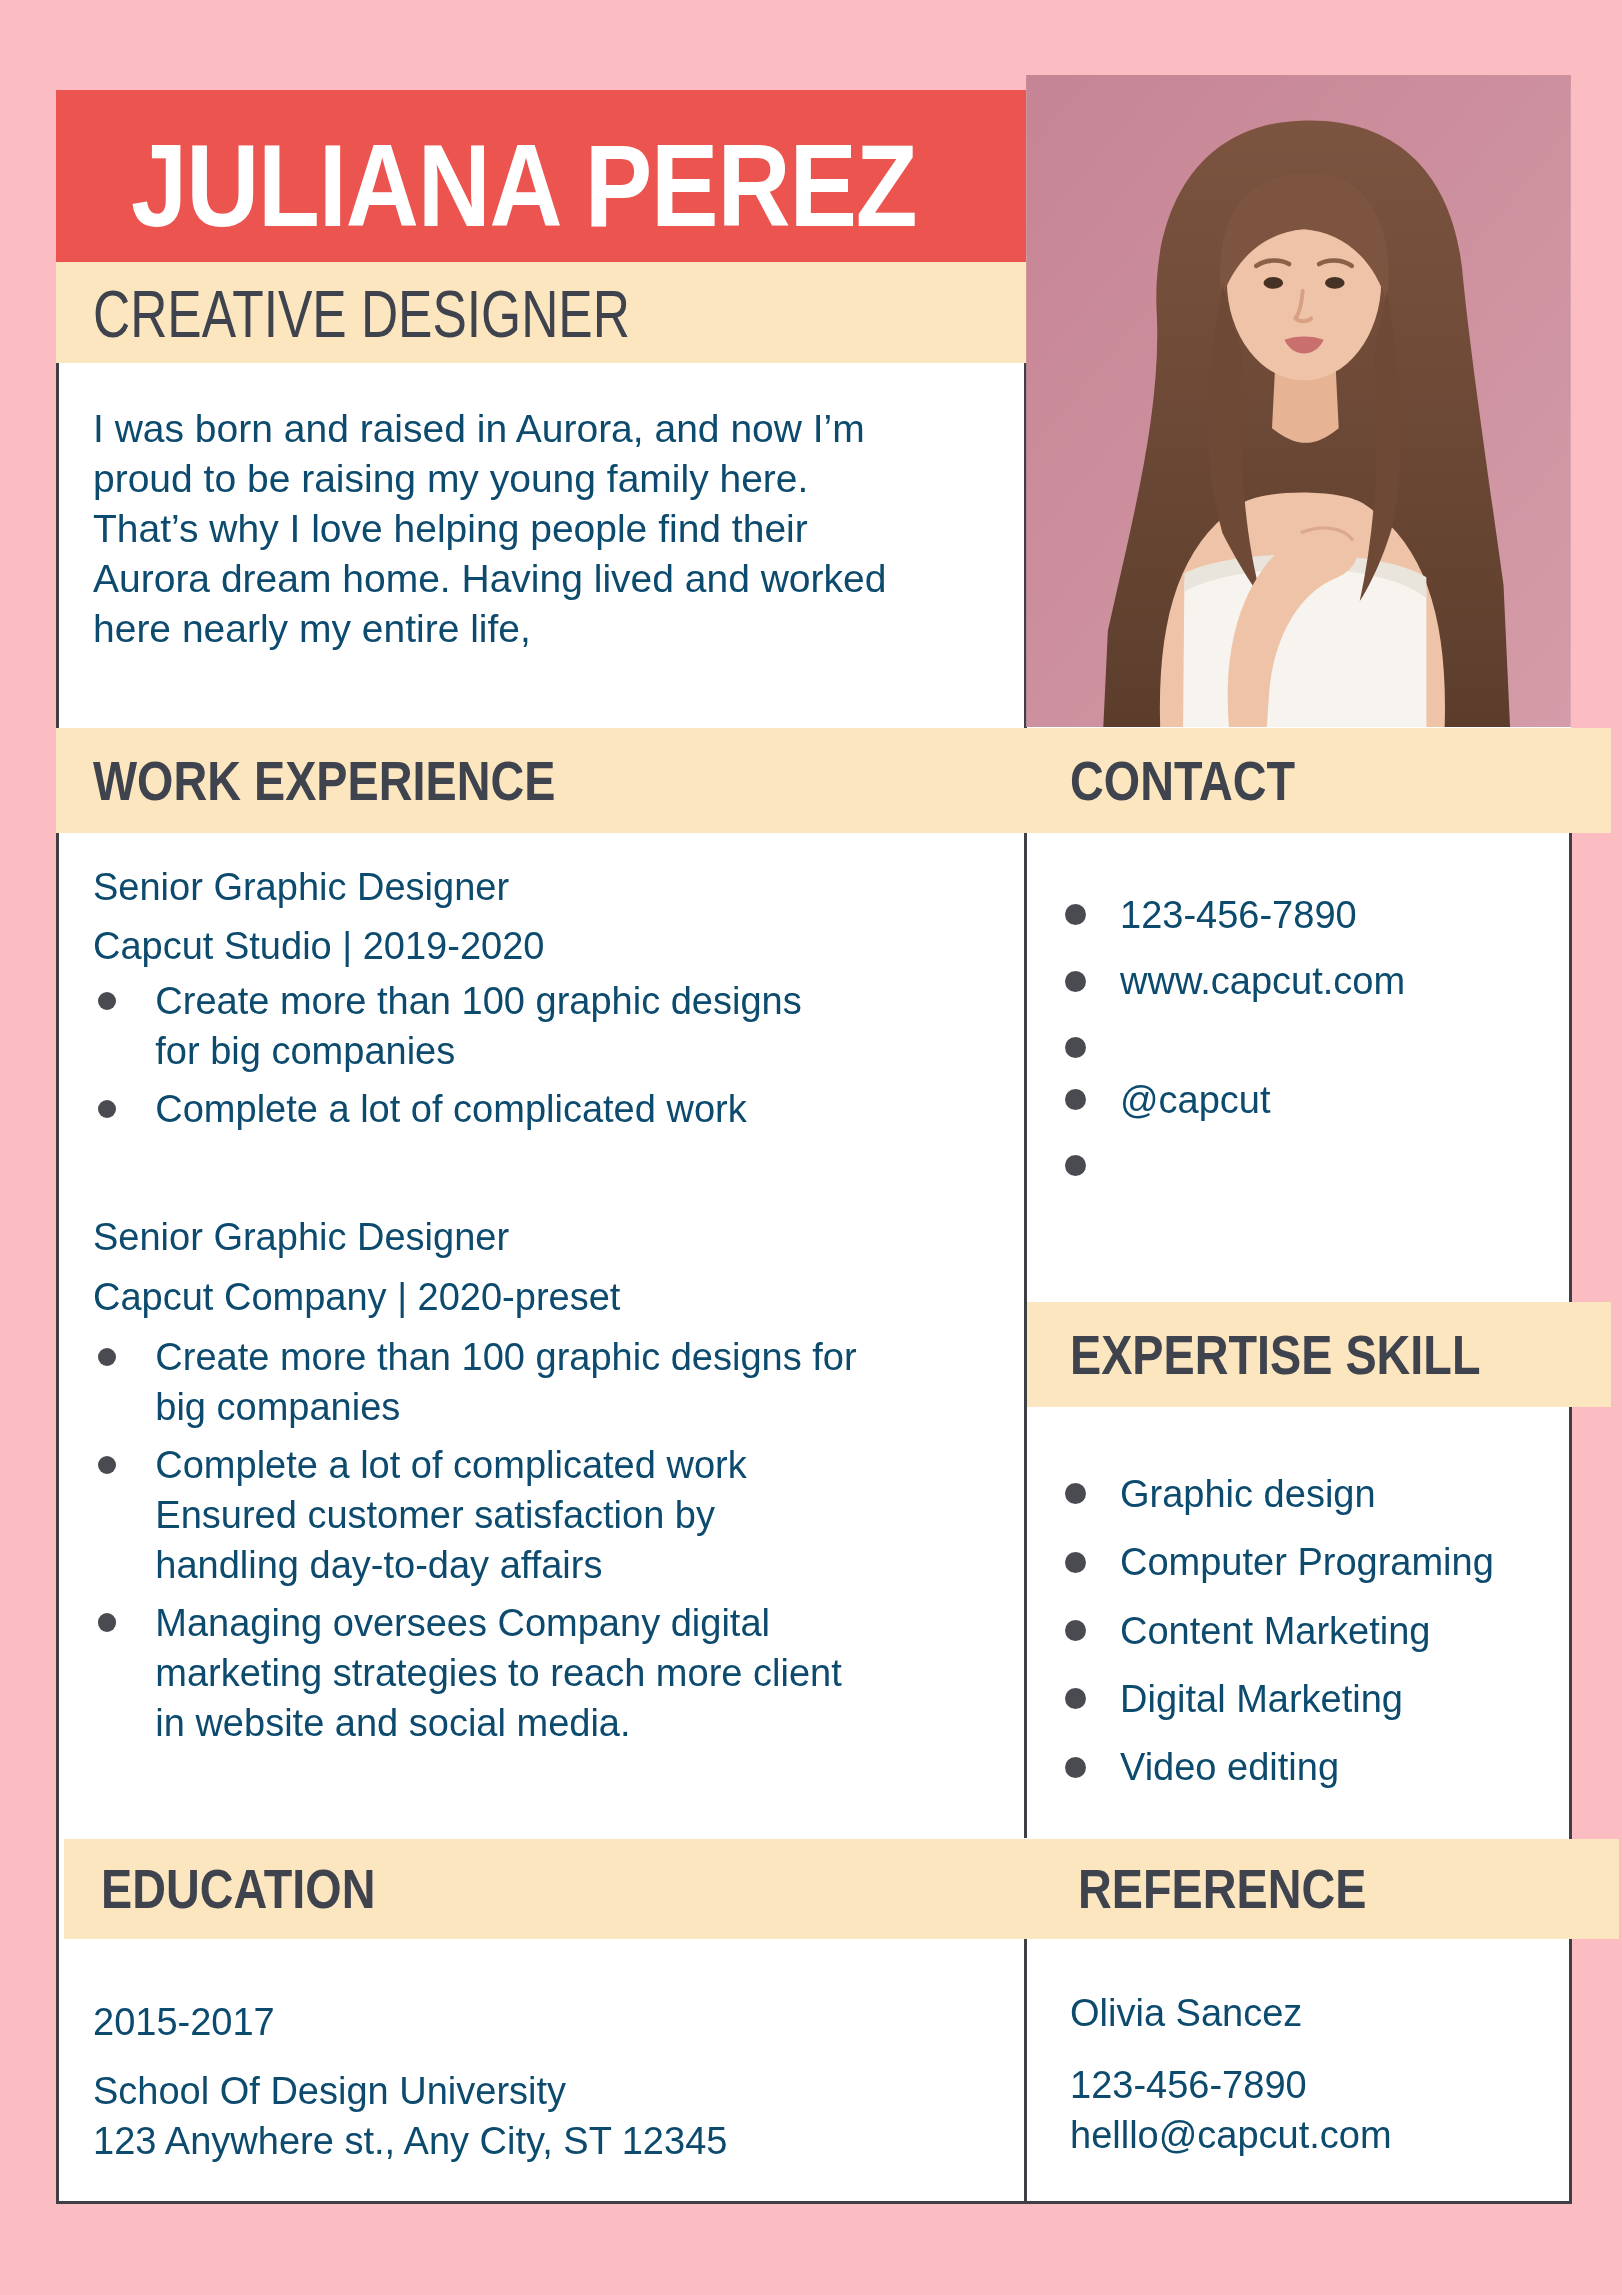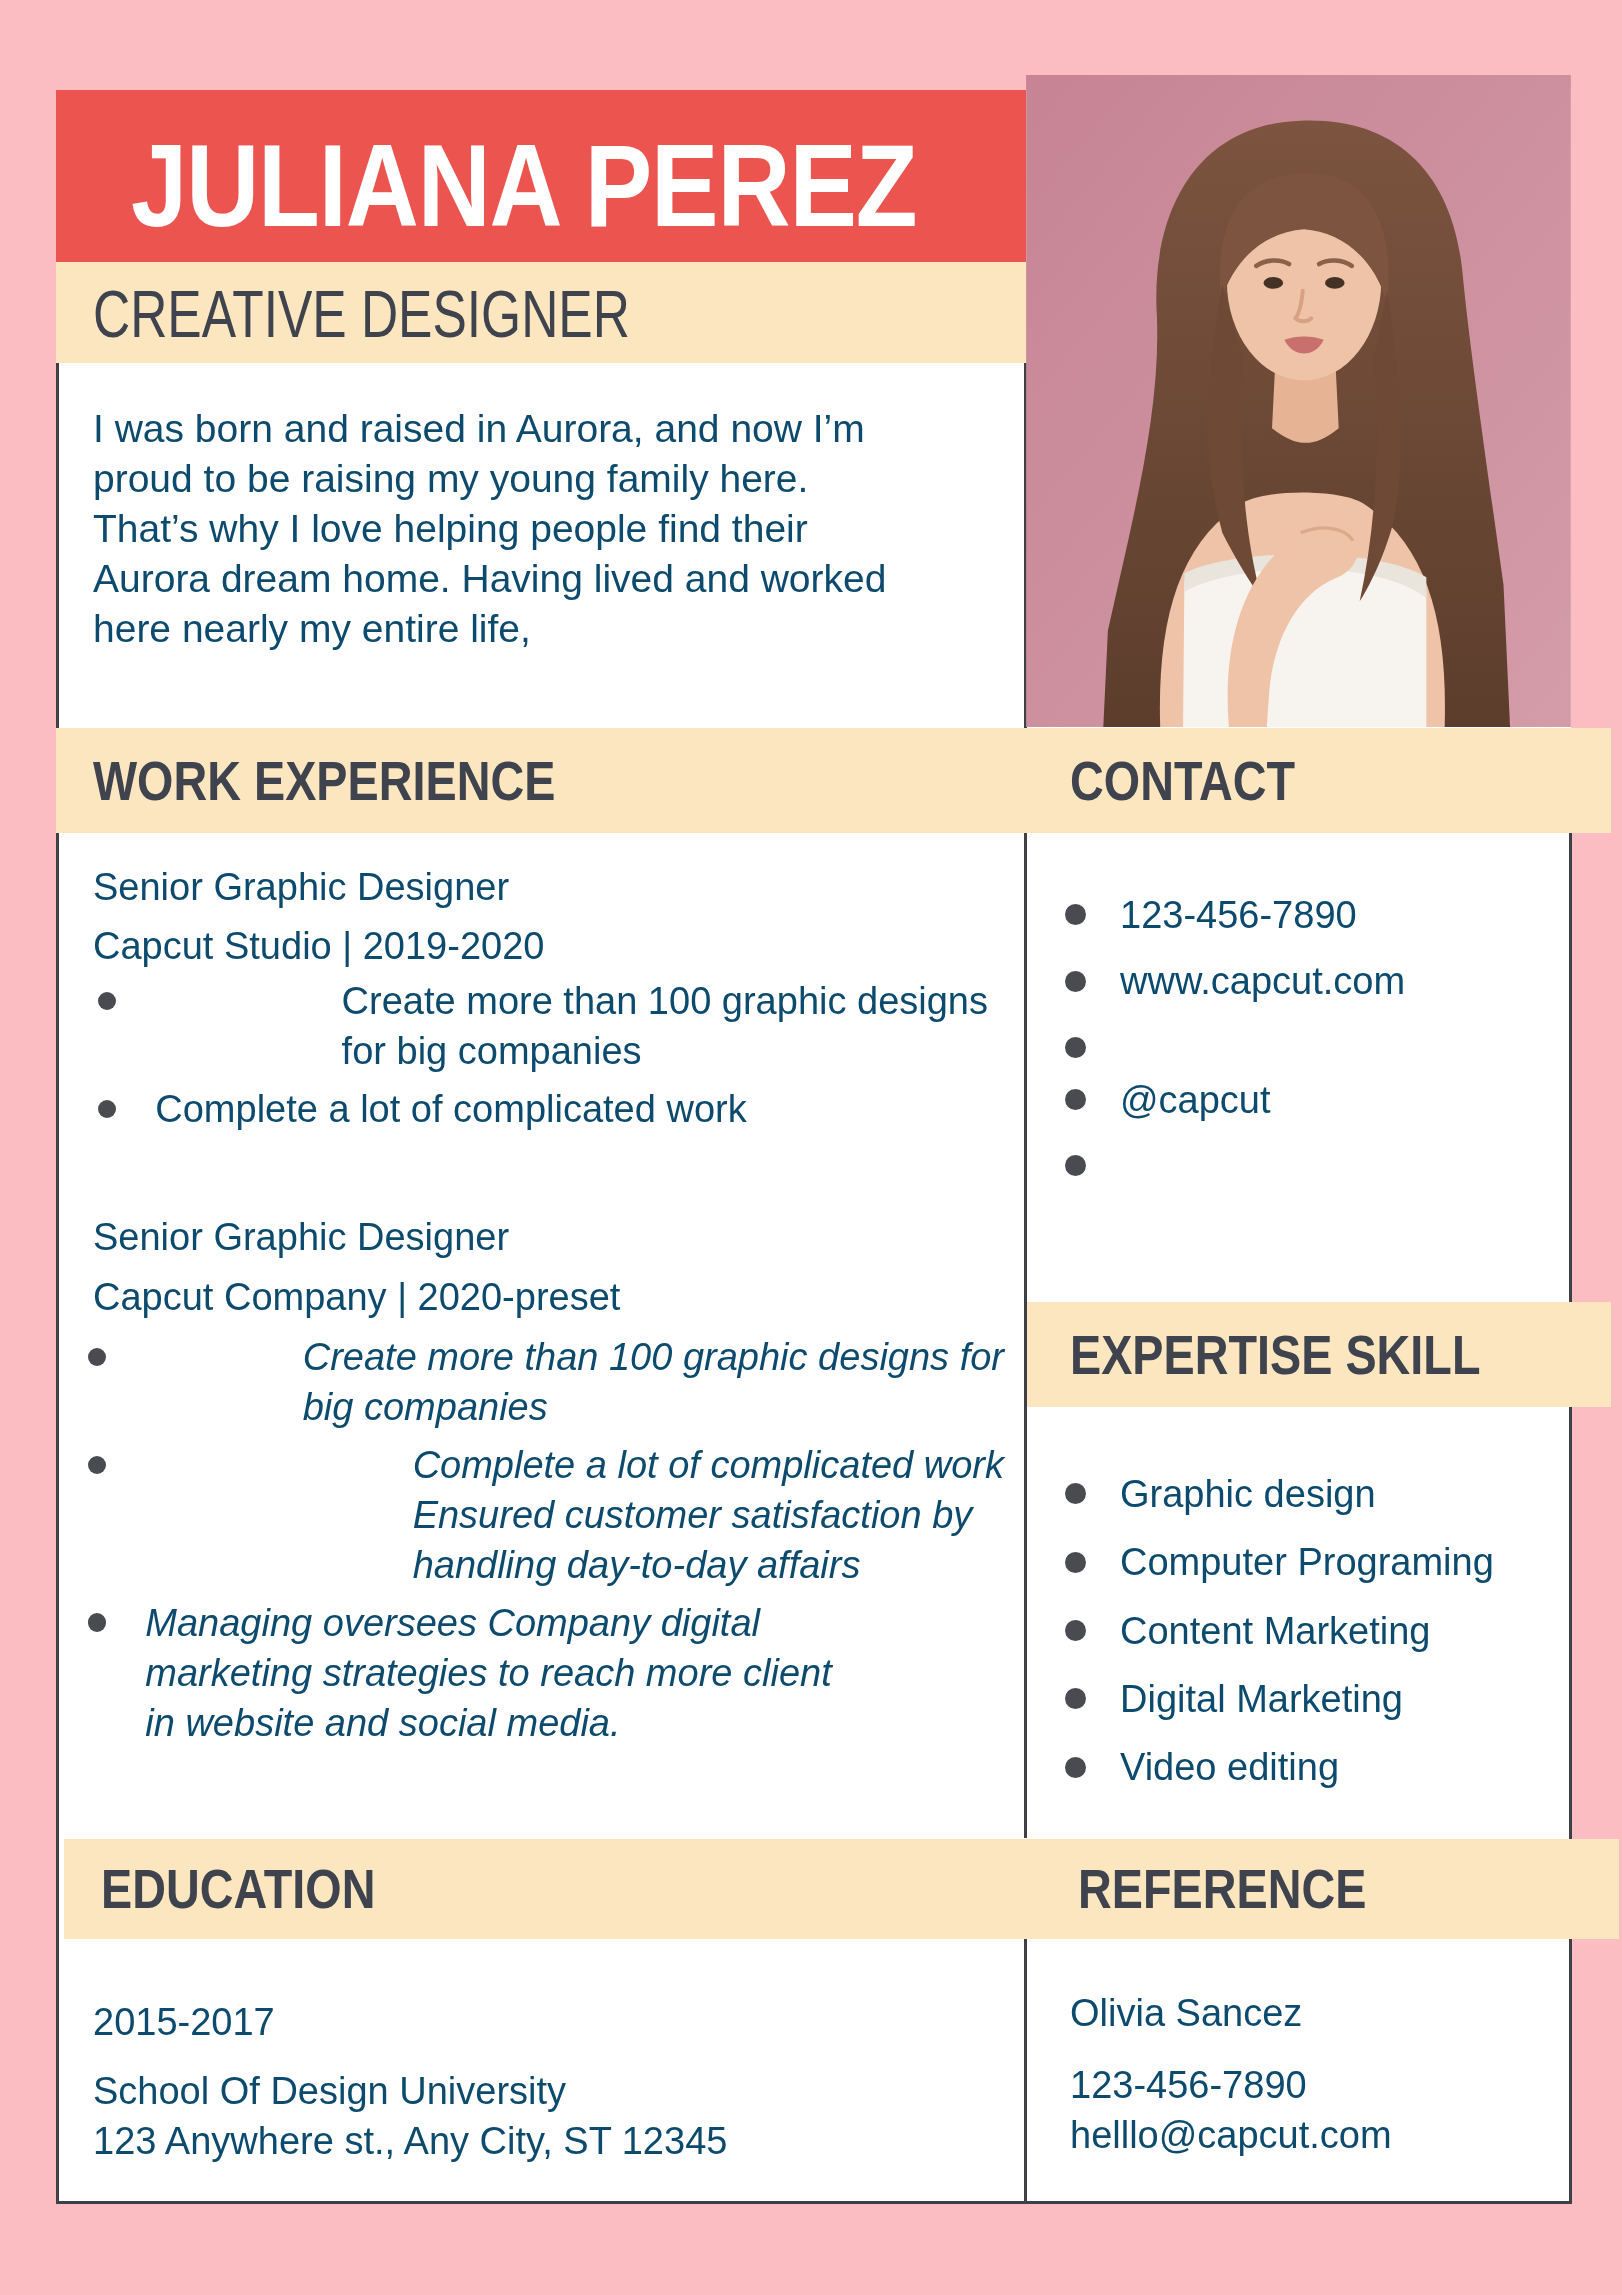--- a/index.html
+++ b/index.html
@@ -13,21 +13,21 @@
   .name{color:#FFFFFF;font-weight:700;font-size:115px;letter-spacing:-1.3px;transform:scale(0.88,1.02);transform-origin:left center;white-space:nowrap;}
   .role{color:#3F434D;font-size:66px;font-weight:400;transform:scaleX(0.78);transform-origin:left center;white-space:nowrap;}
   .sec-head{color:#3F434D;font-size:55px;font-weight:700;transform:scaleX(0.85);transform-origin:left center;white-space:nowrap;}
   .body-text{color:#0c4a6e;font-size:38px;line-height:50px;white-space:pre-line;}
   .intro{font-size:39px;}
   .list{display:flex;flex-direction:column;}
   .li{display:flex;align-items:flex-start;}
   .dot{border-radius:50%;background:#494B50;flex:0 0 auto;}
   .dot-l{width:18.3px;height:18.3px;margin:15.7px 39px 0 0;}
   .dot-r{width:21px;height:21px;margin:14.4px 34px 0 0;}
-  .gap12{margin-bottom:7.9px;justify-content:space-between;}
+  .gap12{margin-bottom:7.9px;}
   .gap25{margin-bottom:16.4px;}
   .gap28{margin-bottom:18.3px;}
   .stripe-label-left{position:absolute;left:37px;top:50%;transform:translateY(-50%) scaleX(0.85);transform-origin:left center;}
   .stripe-label-right{position:absolute;left:1014px;top:50%;transform:translateY(-50%) scaleX(0.85);transform-origin:left center;}
 </style>
 </head>
 <body>
 
 <div class="page">
 
@@ -101,21 +101,21 @@
 for big companies</span>
     </div>
     <div class="li">
       <span class="dot dot-l"></span>
       <span class="body-text">Complete a lot of complicated work</span>
     </div>
   </div>
 
   <div class="abs body-text" style="left:93px;top:1212px;">Senior Graphic Designer</div>
   <div class="abs body-text" style="left:93px;top:1272px;">Capcut Company | 2020-preset</div>
-  <div class="abs list" style="left:88px;top:1332px;width:916px;font-style:italic;">
+  <div class="abs list" style="left:98px;top:1332px;width:916px;">
     <div class="li gap12">
       <span class="dot dot-l"></span>
       <span class="body-text">Create more than 100 graphic designs for
 big companies</span>
     </div>
     <div class="li gap12">
       <span class="dot dot-l"></span>
       <span class="body-text">Complete a lot of complicated work
 Ensured customer satisfaction by
 handling day-to-day affairs</span>

